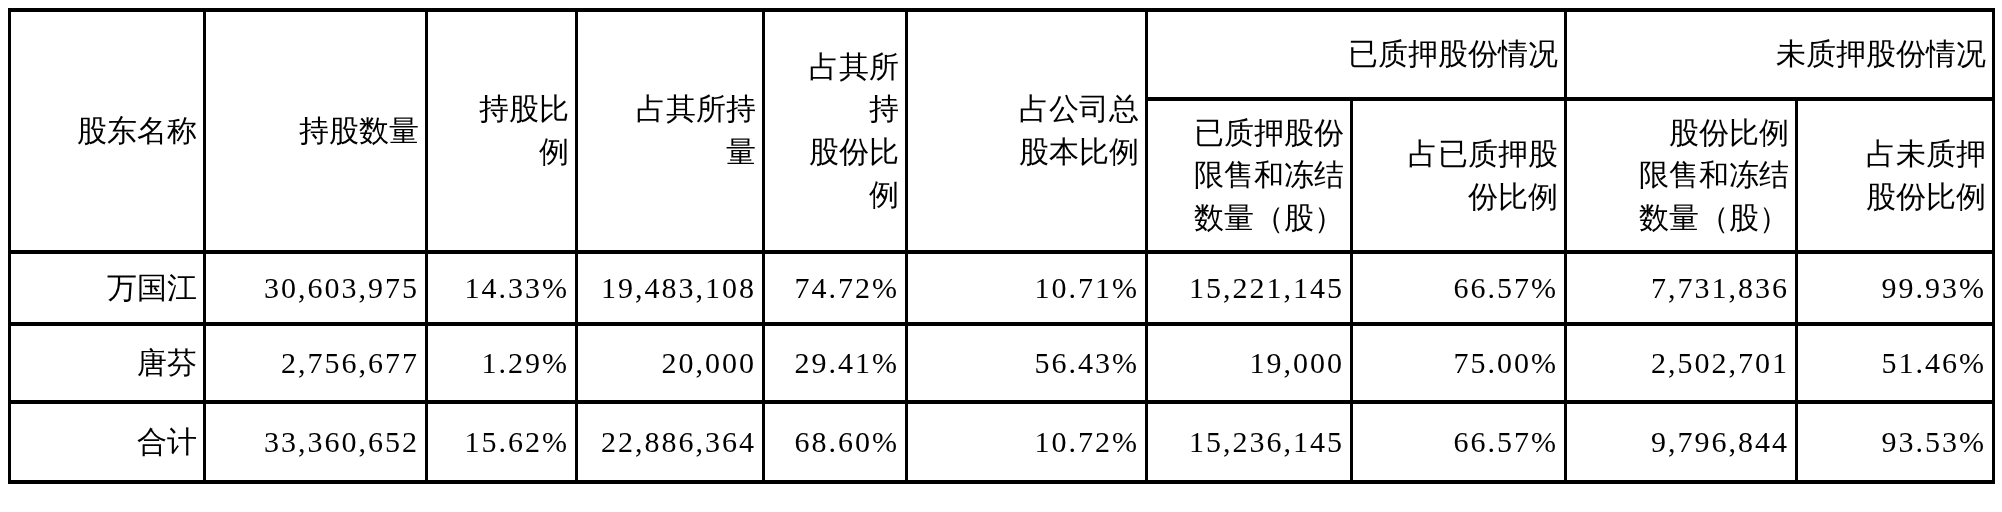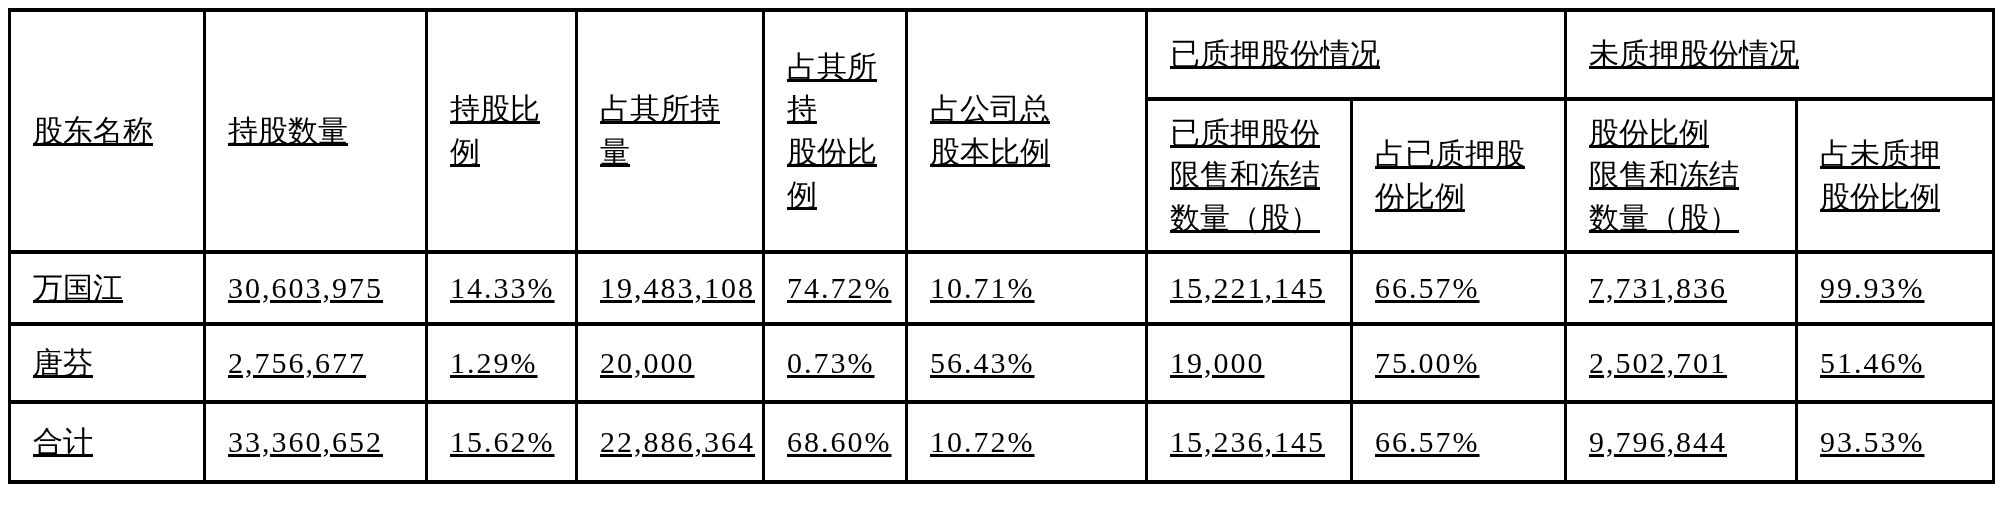--- a/index.html
+++ b/index.html
@@ -18,27 +18,26 @@
     left: 8px;
     top: 8px;
     width: 1984px;
   }
   .pledge-table th, .pledge-table td {
     border-style: solid;
     border-color: #000;
     border-width: 4px 3px;
     font-size: 30px;
     font-weight: normal;
-    text-align: left;
+    text-align: right;
     vertical-align: middle;
     padding: 0 6px 0 22px;
     white-space: pre-line;
     line-height: 1.42;
     overflow: hidden;
-    text-decoration: underline;
   }
   tr.header-row-1 { height: 89px; }
   tr.header-row-2 { height: 153px; }
   tr.data-row-1 { height: 72px; }
   tr.data-row-2 { height: 78px; }
   tr.data-row-3 { height: 80px; }
   td.num { letter-spacing: 2px; }
 </style>
 </head>
 <body>
@@ -93,21 +92,21 @@
         <td class="num">15,221,145</td>
         <td class="num">66.57%</td>
         <td class="num">7,731,836</td>
         <td class="num">99.93%</td>
       </tr>
       <tr class="data-row-2">
         <td>唐芬</td>
         <td class="num">2,756,677</td>
         <td class="num">1.29%</td>
         <td class="num">20,000</td>
-        <td class="num">0.73%</td>
+        <td class="num">29.41%</td>
         <td class="num">56.43%</td>
         <td class="num">19,000</td>
         <td class="num">75.00%</td>
         <td class="num">2,502,701</td>
         <td class="num">51.46%</td>
       </tr>
       <tr class="data-row-3">
         <td>合计</td>
         <td class="num">33,360,652</td>
         <td class="num">15.62%</td>

